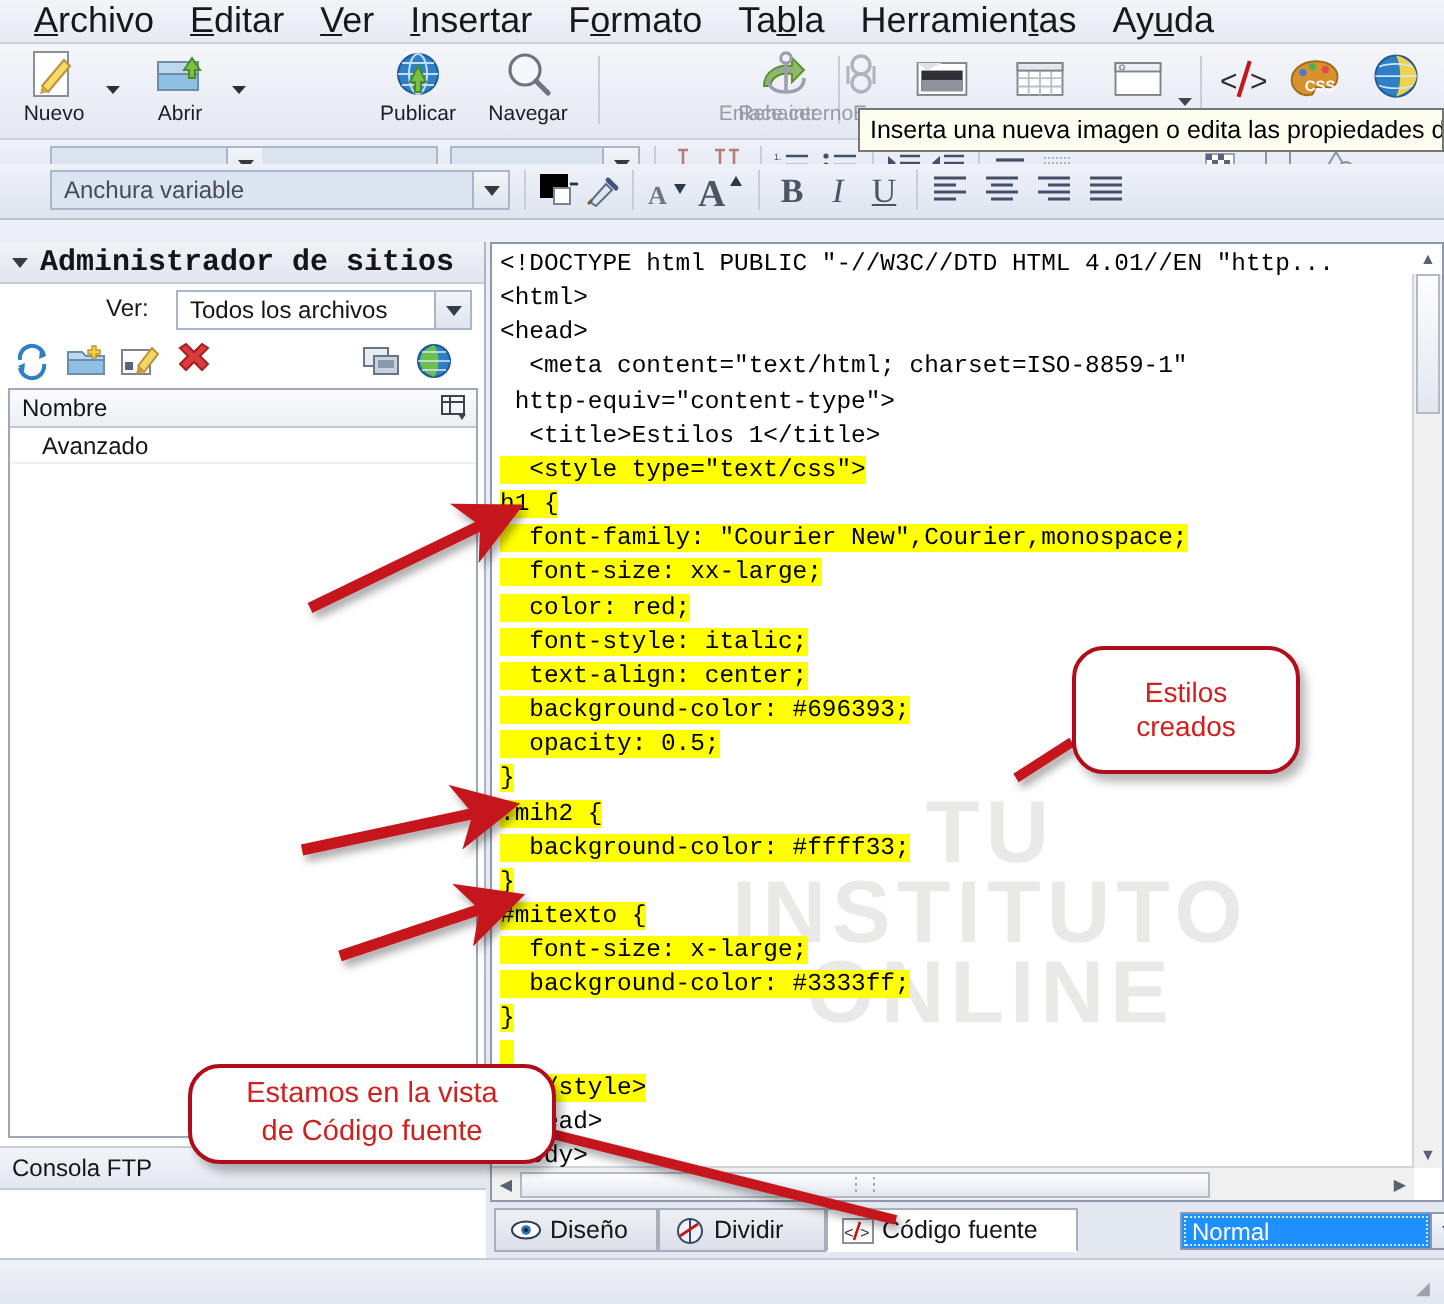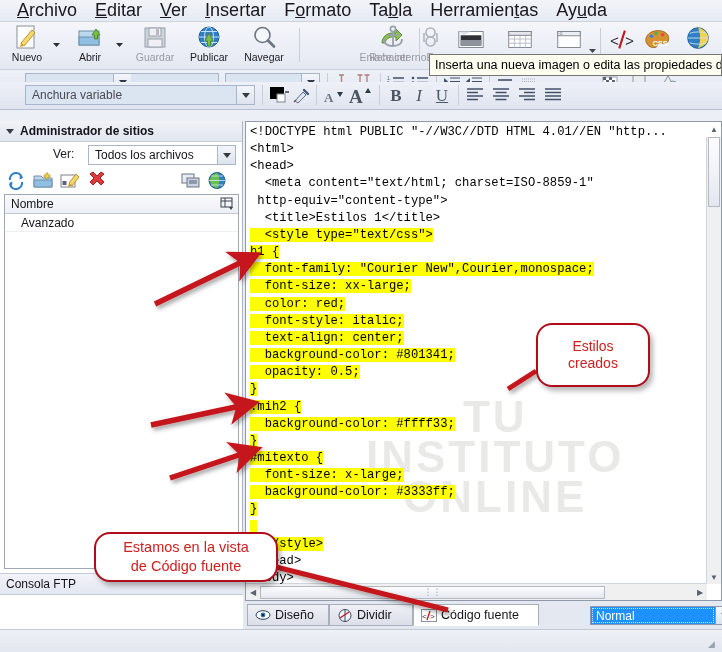--- a/index.html
+++ b/index.html
@@ -112,21 +112,21 @@
   .twisty-down {
     width: 0; height: 0; margin-right: 6px;
     border-left: 4px solid transparent; border-right: 4px solid transparent;
     border-top: 5px solid #3b3b45;
   }
   .twisty-right {
     width: 0; height: 0; margin-right: 8px;
     border-top: 4px solid transparent; border-bottom: 4px solid transparent;
     border-left: 5px solid #2a5fa8;
   }
-  .panel-title { font-size: 12px; font-weight: bold; color: #14141a; }
+  .panel-title { font-size: 15px; font-weight: bold; color: #14141a; font-family: Liberation Mono, monospace; }
 
   .verrow {
     position: absolute; left: 0; top: 21px; width: 243px; height: 26px;
     display: flex; align-items: center;
   }
   .verlabel {
     position: absolute; left: 53px; top: 5px;
     font-size: 12px; color: #1a1a22;
   }
 
@@ -323,29 +323,20 @@
         <rect x="4" y="7" width="20" height="14" fill="#bcd8ef" stroke="#6e8ea8"></rect>
         <rect x="4" y="13" width="20" height="8" fill="#8fc0e4" stroke="#6e8ea8"></rect>
         <path d="M17 11 L21 5 L25 11 L22.5 11 L22.5 15 L19.5 15 L19.5 11 Z" fill="#7ac143" stroke="#4c8a27"></path>
       </svg>
       <span class="tb1lab">Abrir</span>
     </div>
     <svg class="tb1arrow" style="left:115px" viewBox="0 0 9 9">
       <path d="M1 3 L8 3 L4.5 7 Z" fill="#2e2e38"></path>
     </svg>
 
-    <div class="tb1btn" style="left:128px; width:54px">
-      <svg class="tb1ico" viewBox="0 0 30 27">
-        <rect x="5" y="4" width="20" height="19" fill="#cfd3da" stroke="#9aa0ab"></rect>
-        <rect x="9" y="4" width="12" height="8" fill="#eef0f3" stroke="#9aa0ab"></rect>
-        <rect x="16" y="5" width="3" height="6" fill="#b5bac3"></rect>
-        <rect x="8" y="15" width="14" height="8" fill="#eef0f3" stroke="#9aa0ab"></rect>
-      </svg>
-      <span class="tb1lab dim">Guardar</span>
-    </div>
 
     <div class="tb1btn" style="left:183px; width:52px">
       <svg class="tb1ico" viewBox="0 0 30 27">
         <circle cx="15" cy="13" r="10" fill="#2f7fc6" stroke="#1d5a93"></circle>
         <ellipse cx="15" cy="13" rx="4.5" ry="10" fill="none" stroke="#bfe0f5"></ellipse>
         <path d="M5 13 L25 13 M7 7.5 L23 7.5 M7 18.5 L23 18.5" stroke="#bfe0f5" fill="none"></path>
         <path d="M11 17 L15 9 L19 17 L16.5 17 L16.5 22 L13.5 22 L13.5 17 Z" fill="#7ac143" stroke="#4c8a27"></path>
       </svg>
       <span class="tb1lab">Publicar</span>
     </div>
@@ -652,21 +643,21 @@
 <span>  &lt;meta content="text/html; charset=ISO-8859-1"</span>
 <span> http-equiv="content-type"&gt;</span>
 <span>  &lt;title&gt;Estilos 1&lt;/title&gt;</span>
 <span class="hl">  &lt;style type="text/css"&gt;</span>
 <span class="hl">h1 {</span>
 <span class="hl">  font-family: "Courier New",Courier,monospace;</span>
 <span class="hl">  font-size: xx-large;</span>
 <span class="hl">  color: red;</span>
 <span class="hl">  font-style: italic;</span>
 <span class="hl">  text-align: center;</span>
-<span class="hl">  background-color: #801341;</span>
+<span class="hl">  background-color: #696393;</span>
 <span class="hl">  opacity: 0.5;</span>
 <span class="hl">}</span>
 <span class="hl">.mih2 {</span>
 <span class="hl">  background-color: #ffff33;</span>
 <span class="hl">}</span>
 <span class="hl">#mitexto {</span>
 <span class="hl">  font-size: x-large;</span>
 <span class="hl">  background-color: #3333ff;</span>
 <span class="hl">}</span>
 <span class="hl"> </span>

